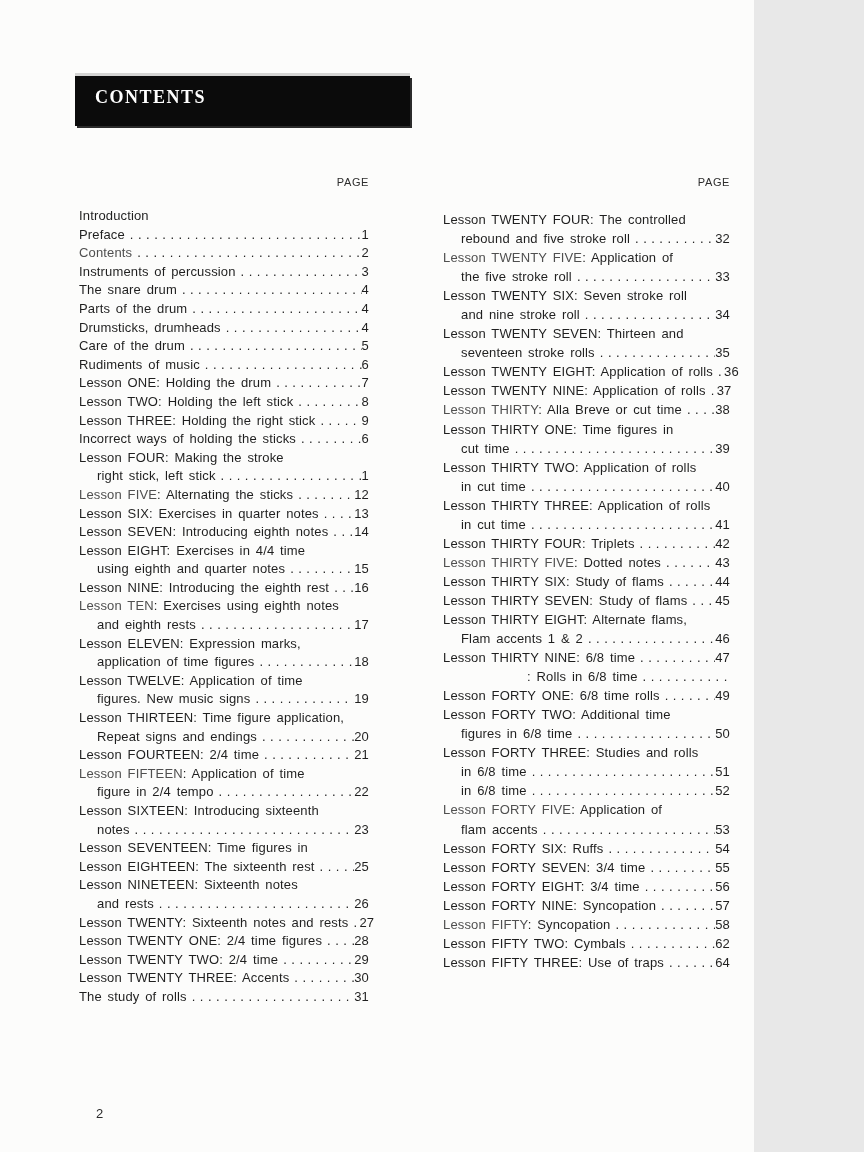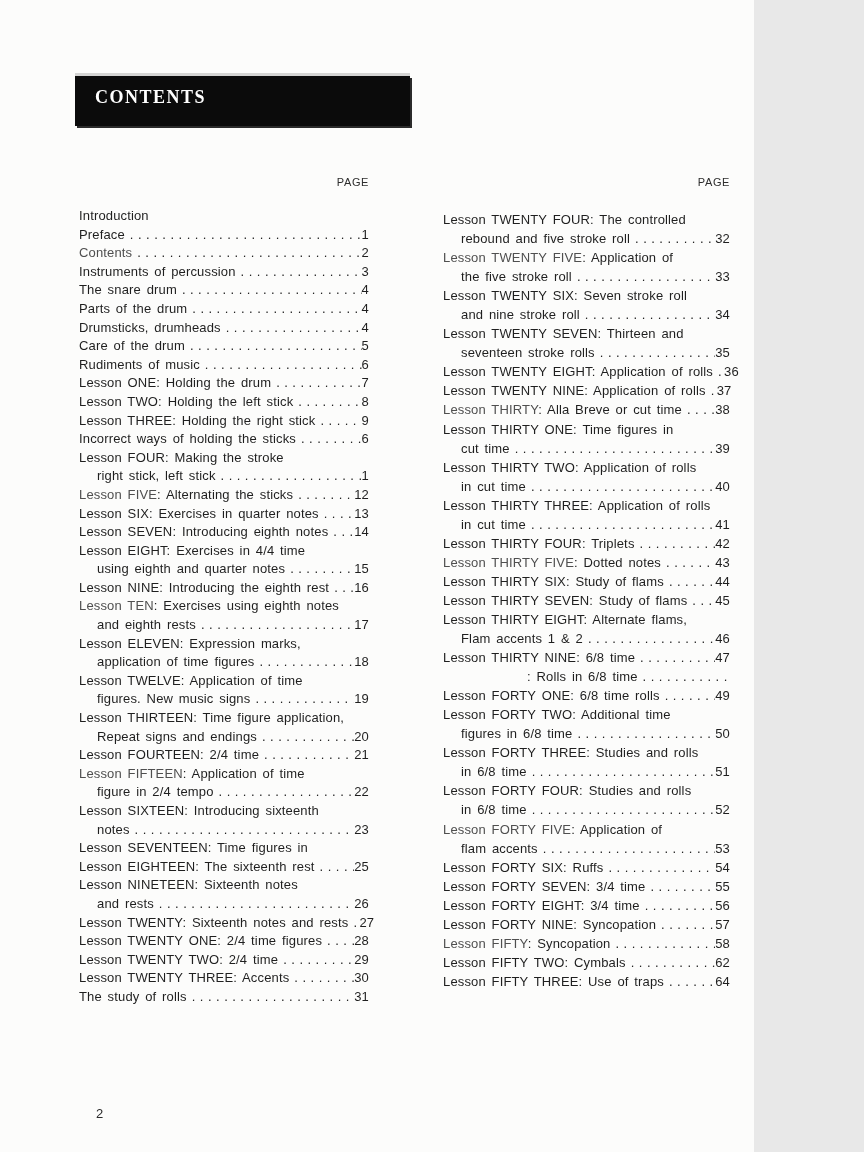--- a/index.html
+++ b/index.html
@@ -139,21 +139,20 @@
         <div class="toc-line"><span class="toc-label">Lesson THIRTY SEVEN: Study of flams</span><span class="leader"></span><span class="pg">45</span></div>
         <div class="toc-line"><span class="toc-label">Lesson THIRTY EIGHT: Alternate flams,</span></div>
         <div class="toc-line ind1"><span class="toc-label">Flam accents 1 &amp; 2</span><span class="leader"></span><span class="pg">46</span></div>
         <div class="toc-line"><span class="toc-label">Lesson THIRTY NINE: 6/8 time</span><span class="leader"></span><span class="pg">47</span></div>
         <div class="toc-line ind2"><span class="toc-label">: Rolls in 6/8 time</span><span class="leader"></span><span class="pg"></span></div>
         <div class="toc-line"><span class="toc-label">Lesson FORTY ONE: 6/8 time rolls</span><span class="leader"></span><span class="pg">49</span></div>
         <div class="toc-line"><span class="toc-label">Lesson FORTY TWO: Additional time</span></div>
         <div class="toc-line ind1"><span class="toc-label">figures in 6/8 time</span><span class="leader"></span><span class="pg">50</span></div>
         <div class="toc-line"><span class="toc-label">Lesson FORTY THREE: Studies and rolls</span></div>
         <div class="toc-line ind1"><span class="toc-label">in 6/8 time</span><span class="leader"></span><span class="pg">51</span></div>
-        <div class="toc-line"><span class="toc-label">Lesson FORTY FOUR: Studies and rolls</span></div>
         <div class="toc-line ind1"><span class="toc-label">in 6/8 time</span><span class="leader"></span><span class="pg">52</span></div>
         <div class="toc-line"><span class="toc-label"><span class="light">Lesson FORTY FIVE</span>: Application of</span></div>
         <div class="toc-line ind1"><span class="toc-label">flam accents</span><span class="leader"></span><span class="pg">53</span></div>
         <div class="toc-line"><span class="toc-label">Lesson FORTY SIX: Ruffs</span><span class="leader"></span><span class="pg">54</span></div>
         <div class="toc-line"><span class="toc-label">Lesson FORTY SEVEN: 3/4 time</span><span class="leader"></span><span class="pg">55</span></div>
         <div class="toc-line"><span class="toc-label">Lesson FORTY EIGHT: 3/4 time</span><span class="leader"></span><span class="pg">56</span></div>
         <div class="toc-line"><span class="toc-label">Lesson FORTY NINE: Syncopation</span><span class="leader"></span><span class="pg">57</span></div>
         <div class="toc-line"><span class="toc-label"><span class="light">Lesson FIFTY</span>: Syncopation</span><span class="leader"></span><span class="pg">58</span></div>
         <div class="toc-line"><span class="toc-label">Lesson FIFTY TWO: Cymbals</span><span class="leader"></span><span class="pg">62</span></div>
         <div class="toc-line"><span class="toc-label">Lesson FIFTY THREE: Use of traps</span><span class="leader"></span><span class="pg">64</span></div>

